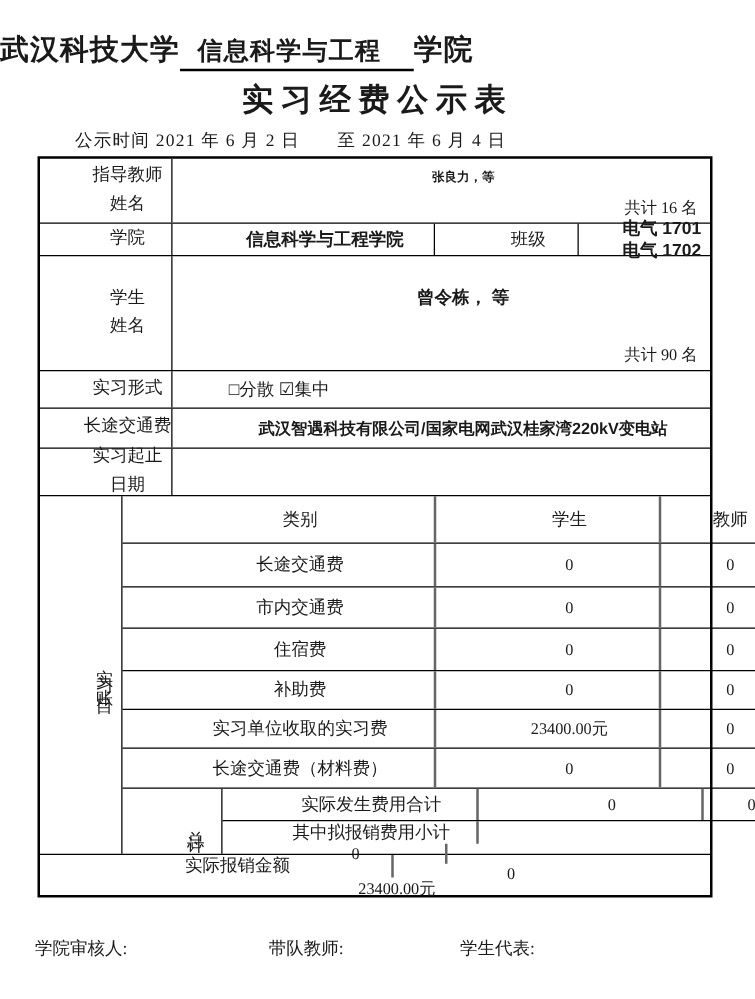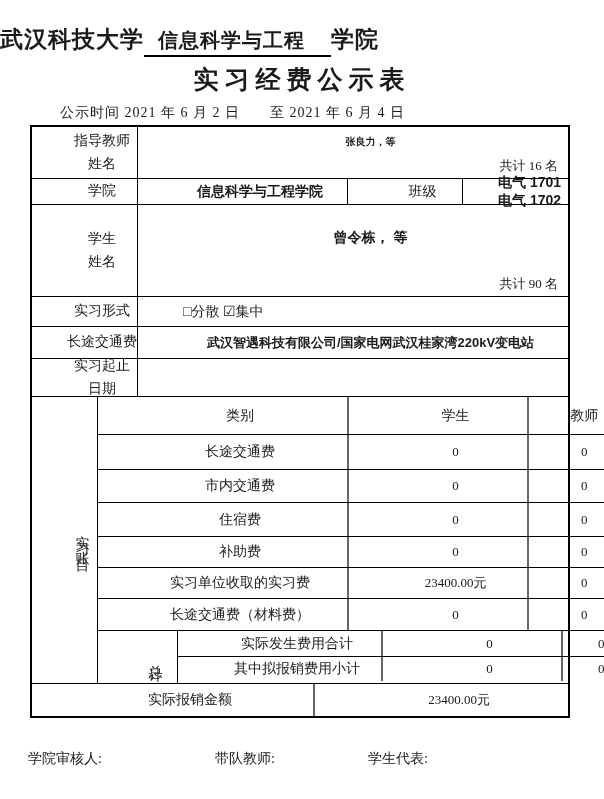--- a/index.html
+++ b/index.html
@@ -8,21 +8,21 @@
     font-family:"Liberation Serif","DejaVu Serif",serif;
     color:#1a1a1a;-webkit-font-smoothing:antialiased;
   }
   .title-line1{margin-top:24px;text-align:left;font-size:23px;font-weight:bold;letter-spacing:1px;}
   .title-fill{display:inline-block;border-bottom:2px solid #000;padding:0 26px 1px 14px;font-size:20px;}
   .title-line2{text-align:center;font-size:25px;font-weight:bold;letter-spacing:6px;margin-top:6px;}
   .pub-time{margin:8px 0 4px 60px;font-size:14px;letter-spacing:1px;}
 
   .form{position:absolute;left:30px;top:125px;width:540px;border:2px solid #000;box-sizing:border-box;background:#fff;}
   .row{display:flex;border-bottom:1px solid #000;box-sizing:border-box;}
-  .row:last-child{border-bottom:none;}
+  .row:last-child{border-bottom:none;flex-direction:column;}
   .cell{box-sizing:border-box;display:flex;align-items:center;justify-content:center;font-size:14px;margin-left:35px;}
   .rb{border-right:1px solid #000;}
   .rbg{border-right:2px solid #666;text-align:center;}
   .lblcol{width:71px;flex:none;white-space:pre-line;text-align:center;line-height:1.6;}
   .bold{font-weight:bold;font-family:"Liberation Sans","DejaVu Sans",sans-serif;}
   .leftpad{justify-content:flex-start;padding-left:10px;}
   .rel{position:relative;}
   .count{position:absolute;right:10px;bottom:3px;font-size:13px;}
   .topval{position:absolute;left:0;right:0;text-align:center;}
   .num{font-size:13px;}

